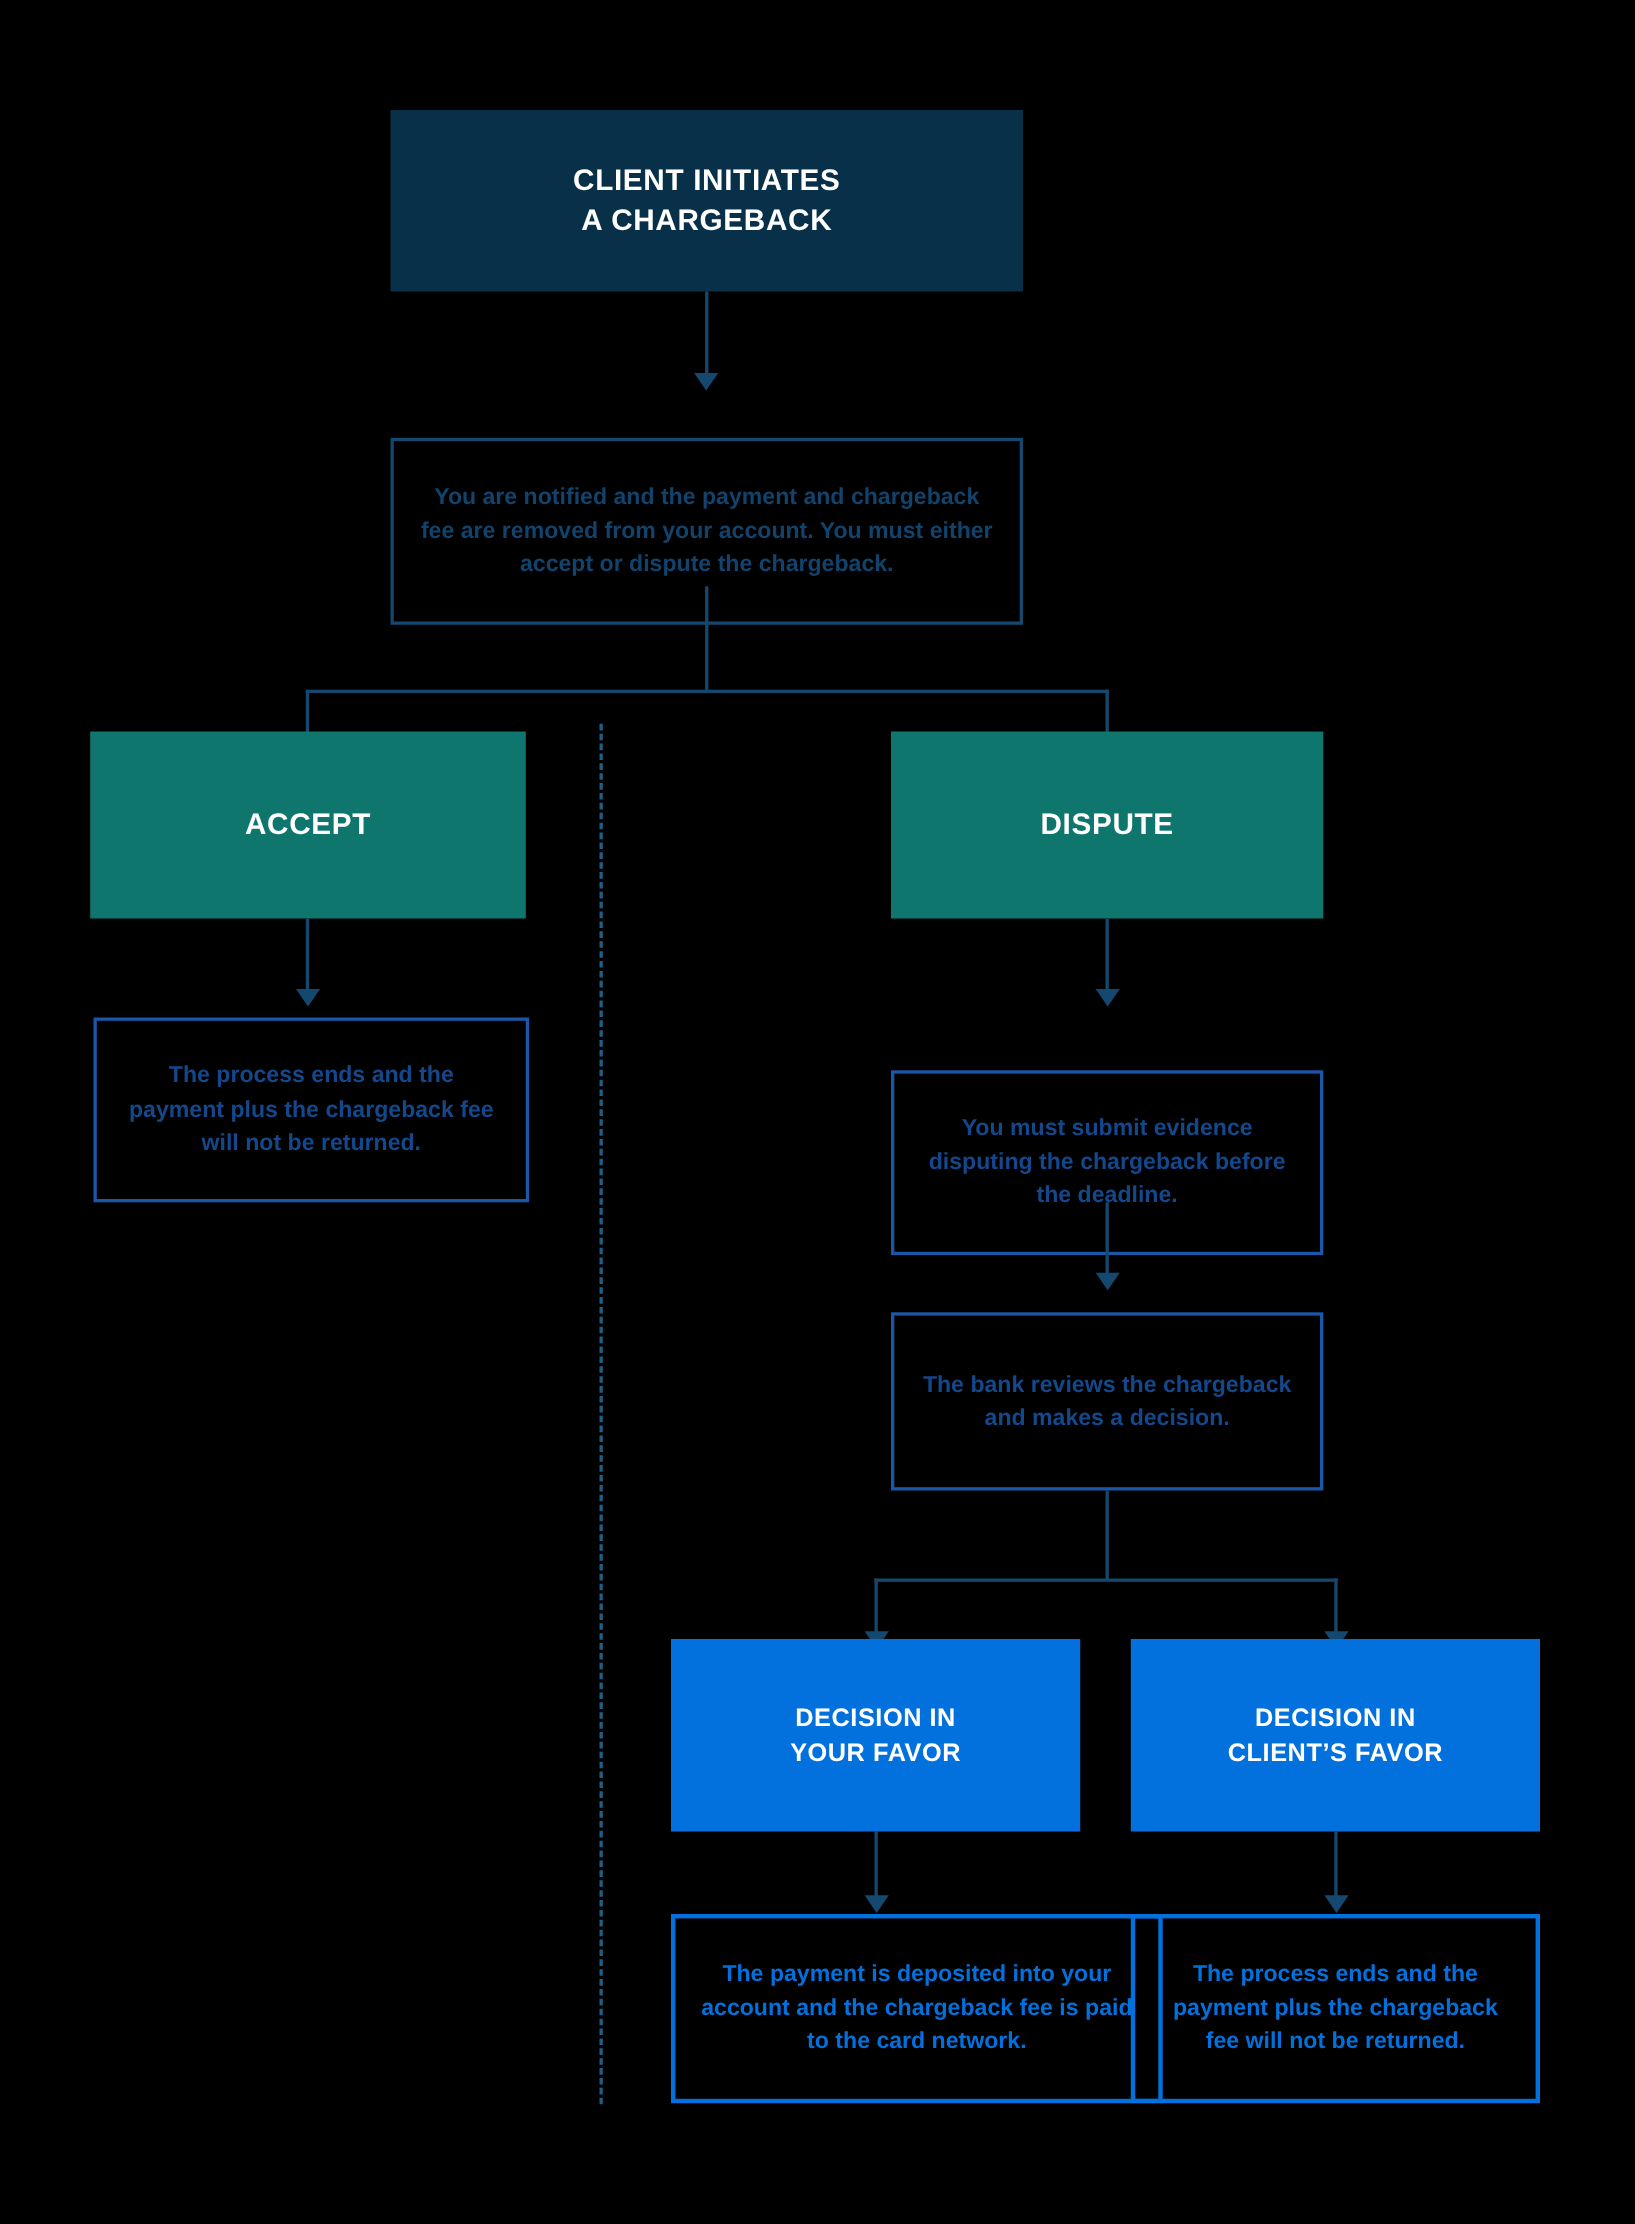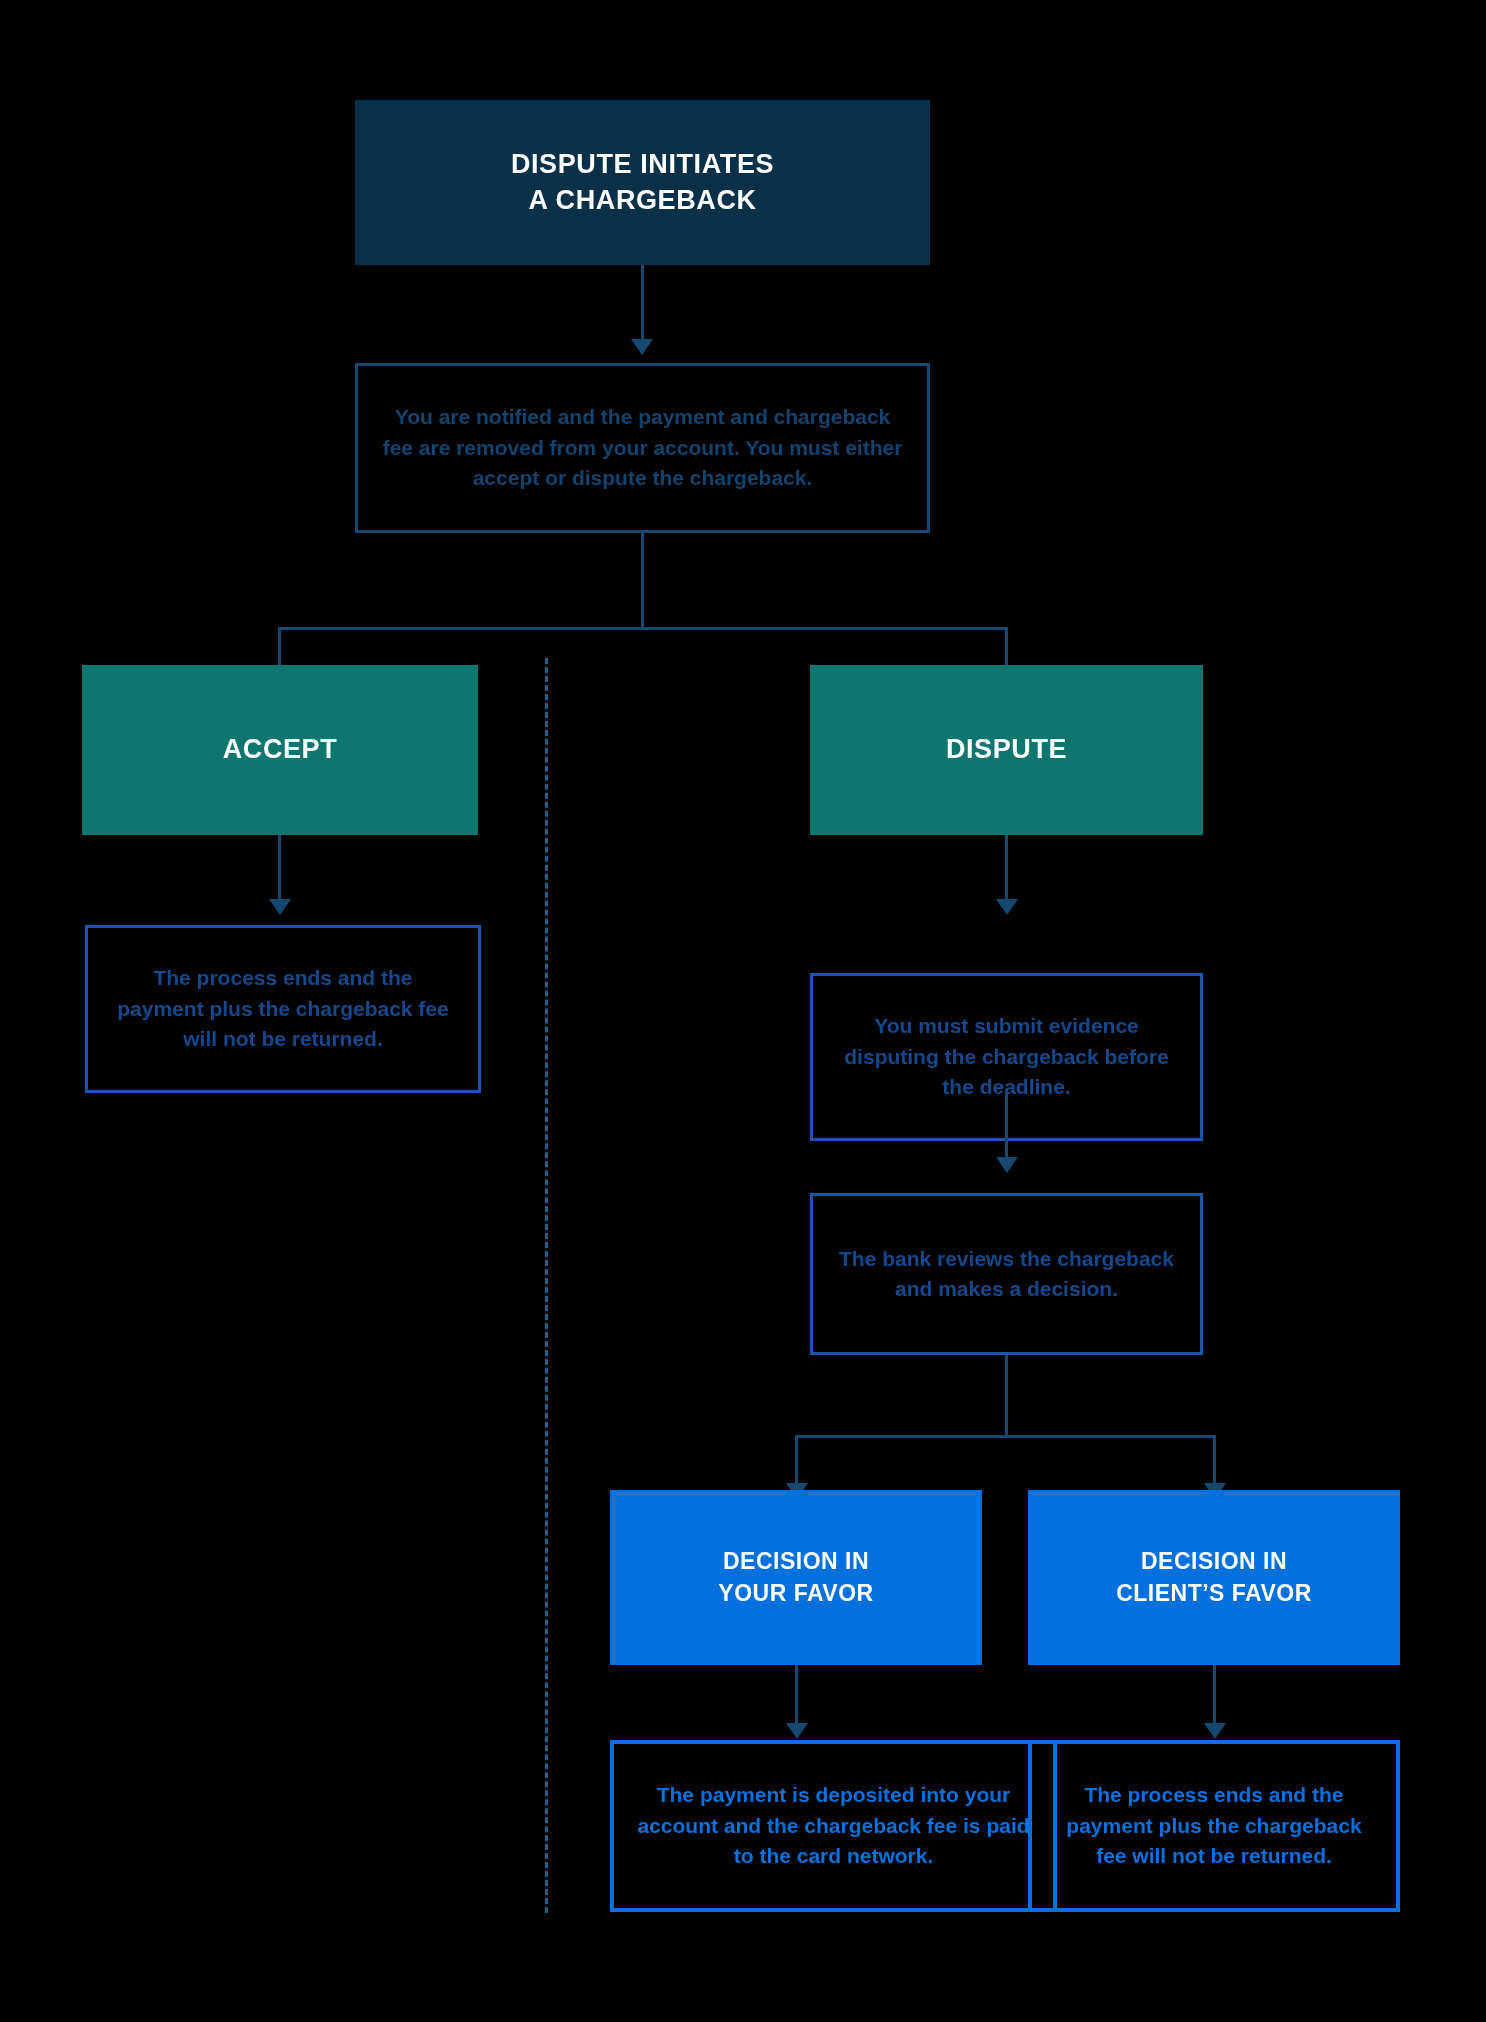--- a/index.html
+++ b/index.html
@@ -63,20 +63,21 @@
   }
 
   
   .node.line-navy {
     border: 3px solid #14486e;
     color: #11436c;
     font-weight: 700;
     font-size: 21px;
     line-height: 1.45;
     padding: 0 24px;
+    margin-top: 35px;
   }
 
   
   .node.line-mid {
     border: 3px solid #1a57a8;
     color: #14488c;
     font-weight: 700;
     font-size: 21px;
     line-height: 1.45;
     padding: 0 22px;
@@ -115,21 +116,21 @@
     width: 0;
     border-left: 3px dashed #1f5f86;
   }
 </style>
 </head>
 <body>
 
 <div id="canvas">
 
   <div class="node fill-navy" style="left:355px; top:100px; width:575px; height:165px;">
-    <span class="label">DISPUTE INITIATES
+    <span class="label">CLIENT INITIATES
 A CHARGEBACK</span>
   </div>
 
   <div class="conn v" style="left:641px; top:265px; height:78px;"></div>
   <div class="arrowhead" style="left:631px; top:339px;"></div>
 
   <div class="node line-navy" style="left:355px; top:363px; width:575px; height:170px;">
     <span class="label">You are notified and the payment and chargeback fee are removed from your account. You must either accept or dispute the chargeback.</span>
   </div>
 

